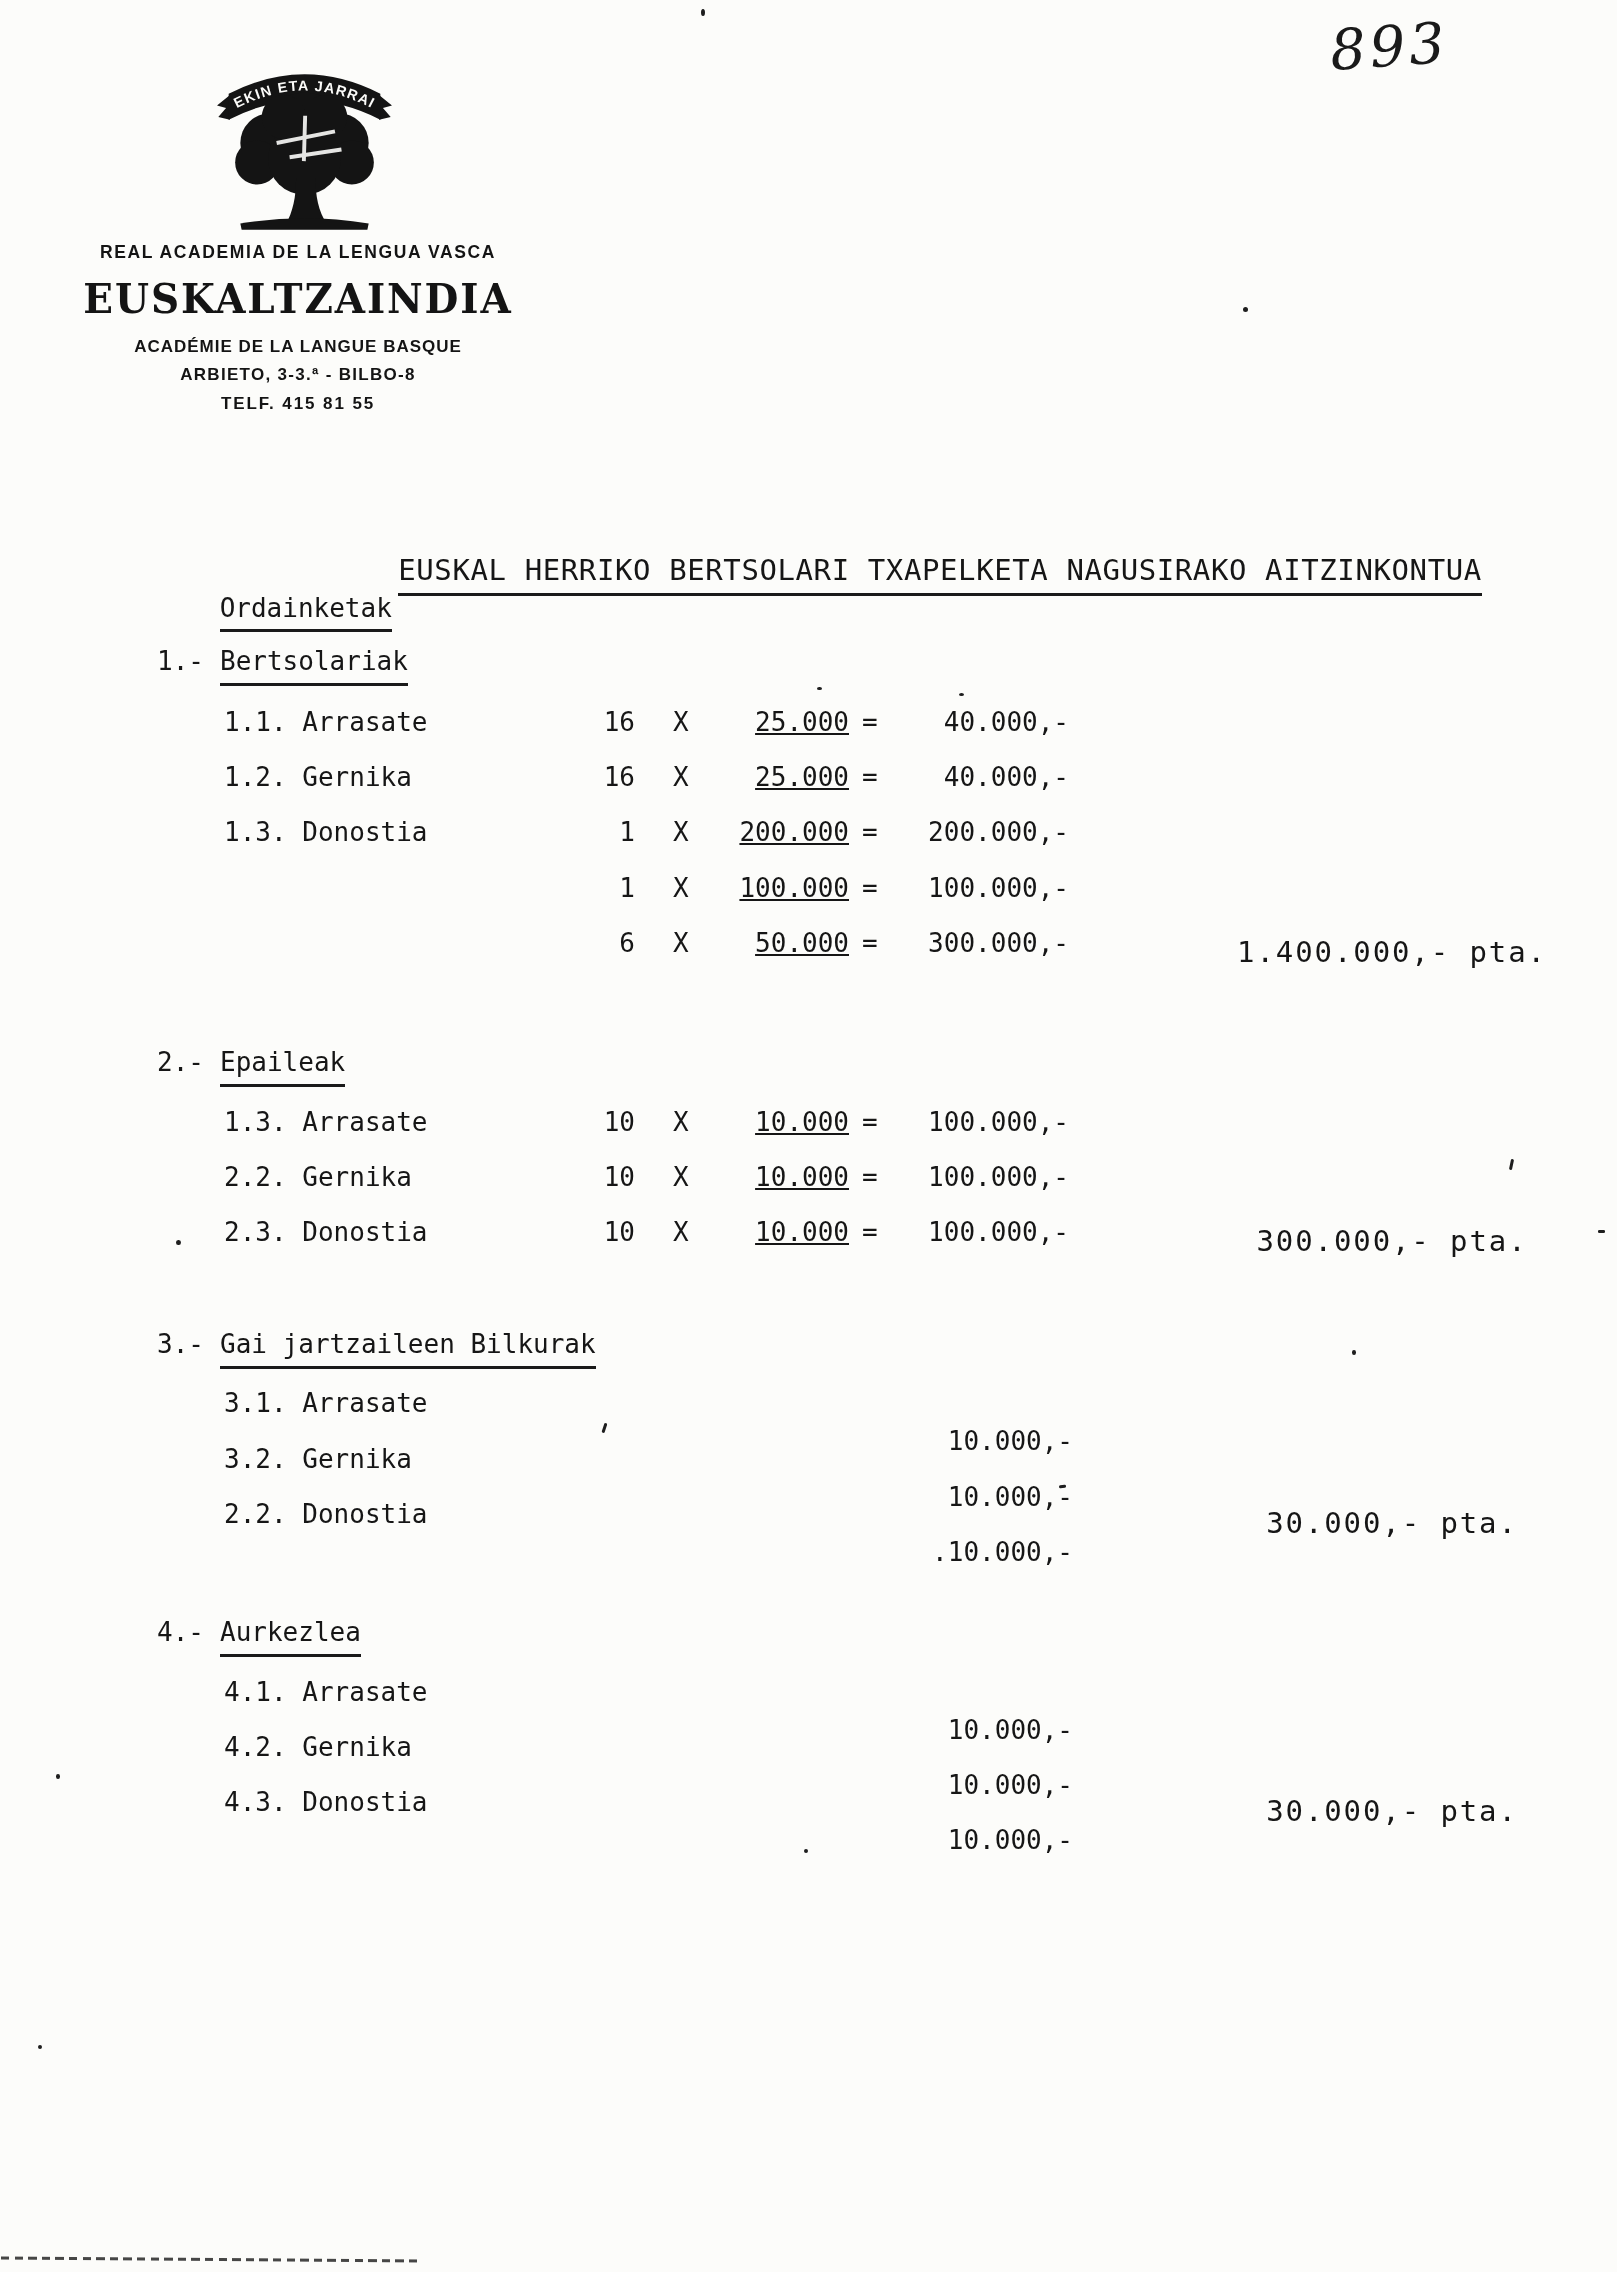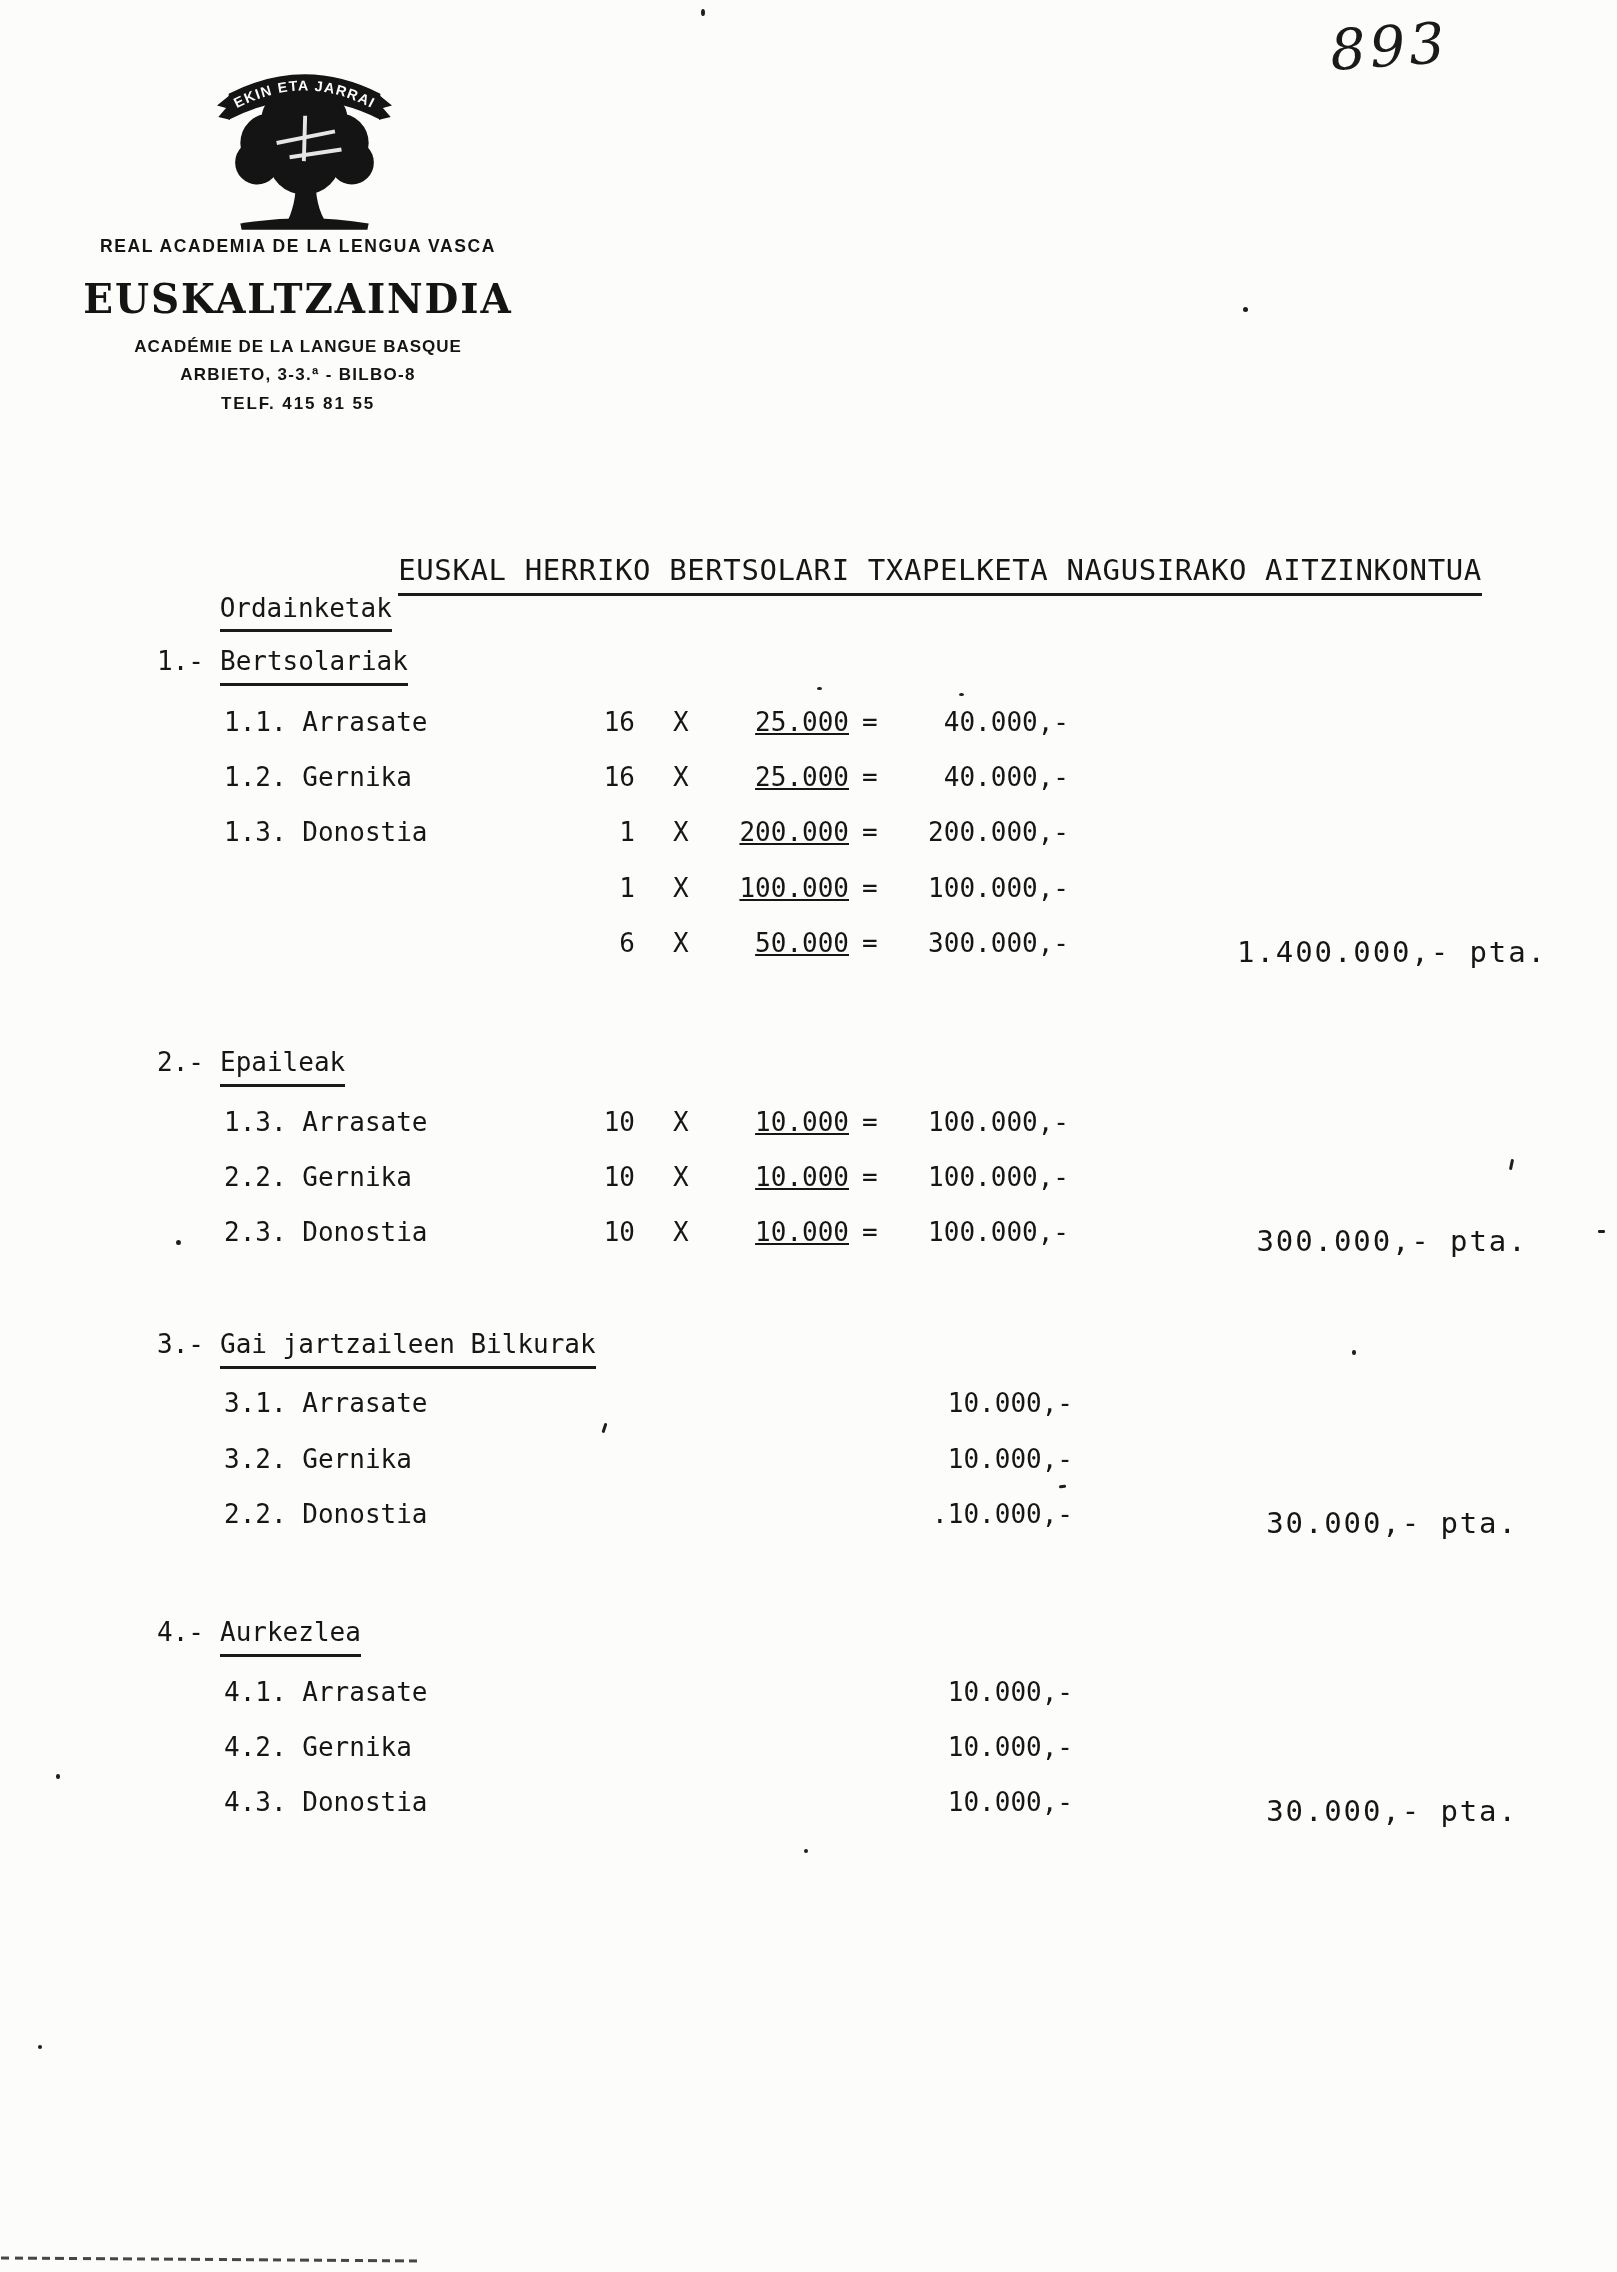--- a/index.html
+++ b/index.html
@@ -9,21 +9,21 @@
     margin:0 auto;
     background:#fcfcfa;
     overflow:hidden;
     color:#161616;
     font-family:"DejaVu Sans Mono",monospace;
   }
   .abs{position:absolute;}
   
   .lh-line{position:absolute;left:71px;width:454px;text-align:center;
            font-family:"Liberation Sans",sans-serif;font-weight:bold;color:#141414;}
-  .lh1{top:236px;font-size:17.5px;letter-spacing:1.6px;}
+  .lh1{top:242px;font-size:17.5px;letter-spacing:1.6px;}
   .lh2{top:275px;font-size:39px;font-family:"DejaVu Serif",serif;letter-spacing:1.9px;
        font-weight:900;transform:scaleY(1.05);}
   .lh3{top:337px;font-size:17px;letter-spacing:1px;}
   .lh4{top:365px;font-size:17px;letter-spacing:1.3px;}
   .lh5{top:394px;font-size:17px;letter-spacing:1.9px;}
   
   .folio{position:absolute;left:1330px;top:14.3px;
          font-family:"DejaVu Serif",serif;font-style:italic;
          font-size:56px;color:#1a1a1a;transform:rotate(-4deg);letter-spacing:3.9px;}
   
@@ -35,21 +35,21 @@
   .line{position:absolute;left:0;width:1617px;height:47px;}
   .line span{position:absolute;top:0;}
   .sec-num{left:157px;}
   .sec-name{left:220px;}
   .col-label{left:224px;}
   .col-qty{left:564px;width:71px;text-align:right;}
   .col-mult{left:673px;}
   .col-unit{left:701px;width:148px;text-align:right;text-decoration:underline;}
   .col-eq{left:862px;}
   .col-result{left:893px;width:176px;text-align:right;}
-  .col-amount{left:906px;width:167px;text-align:right;}
+  .col-amount{left:906px;width:167px;text-align:right;margin-top:38px;}
   .col-total{left:1199px;width:386px;text-align:center;top:6.5px !important;
              font-size:29px;letter-spacing:1.9px;}
   
   .speck{position:absolute;background:#1e1e1e;border-radius:50%;}
   .tick{position:absolute;background:#1e1e1e;border-radius:1.3px;}
   .bottom-artifact{
     position:absolute;left:1.3px;top:2258px;width:421px;height:3.2px;
     background:repeating-linear-gradient(90deg,#262626 0 8.4px,transparent 8.4px 13.6px);
     transform:rotate(0.4deg);opacity:.85;
   }

